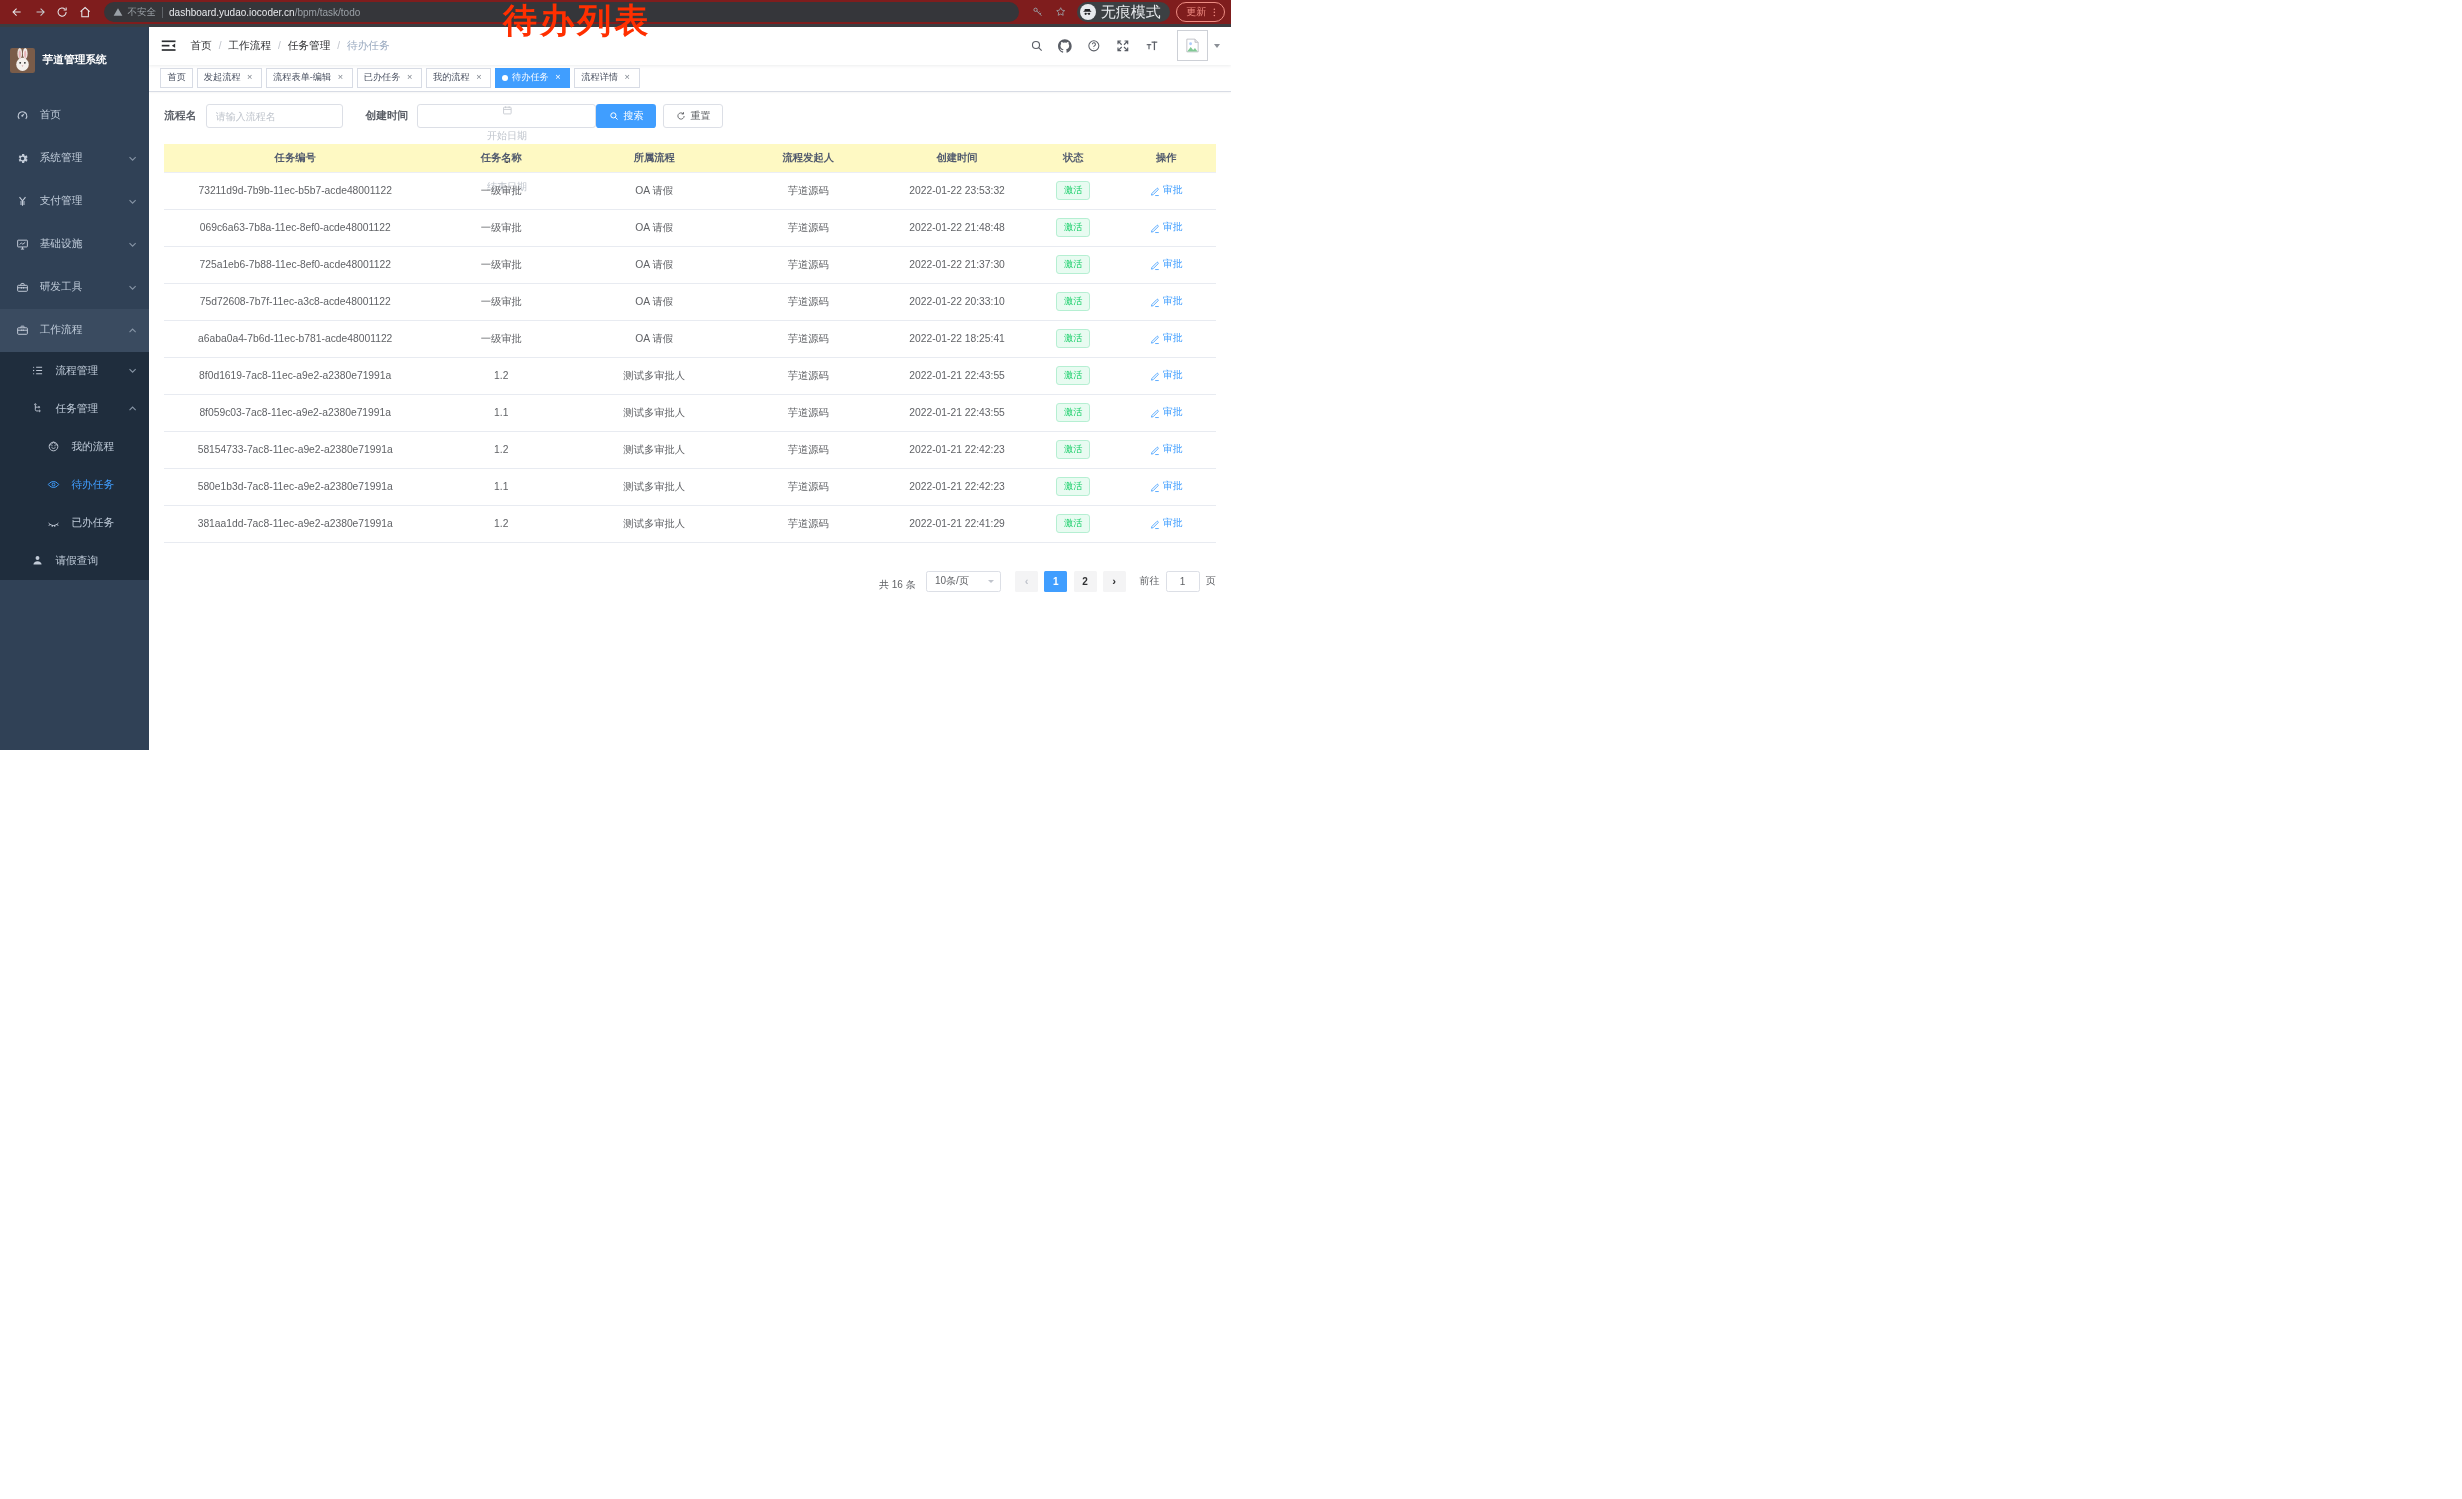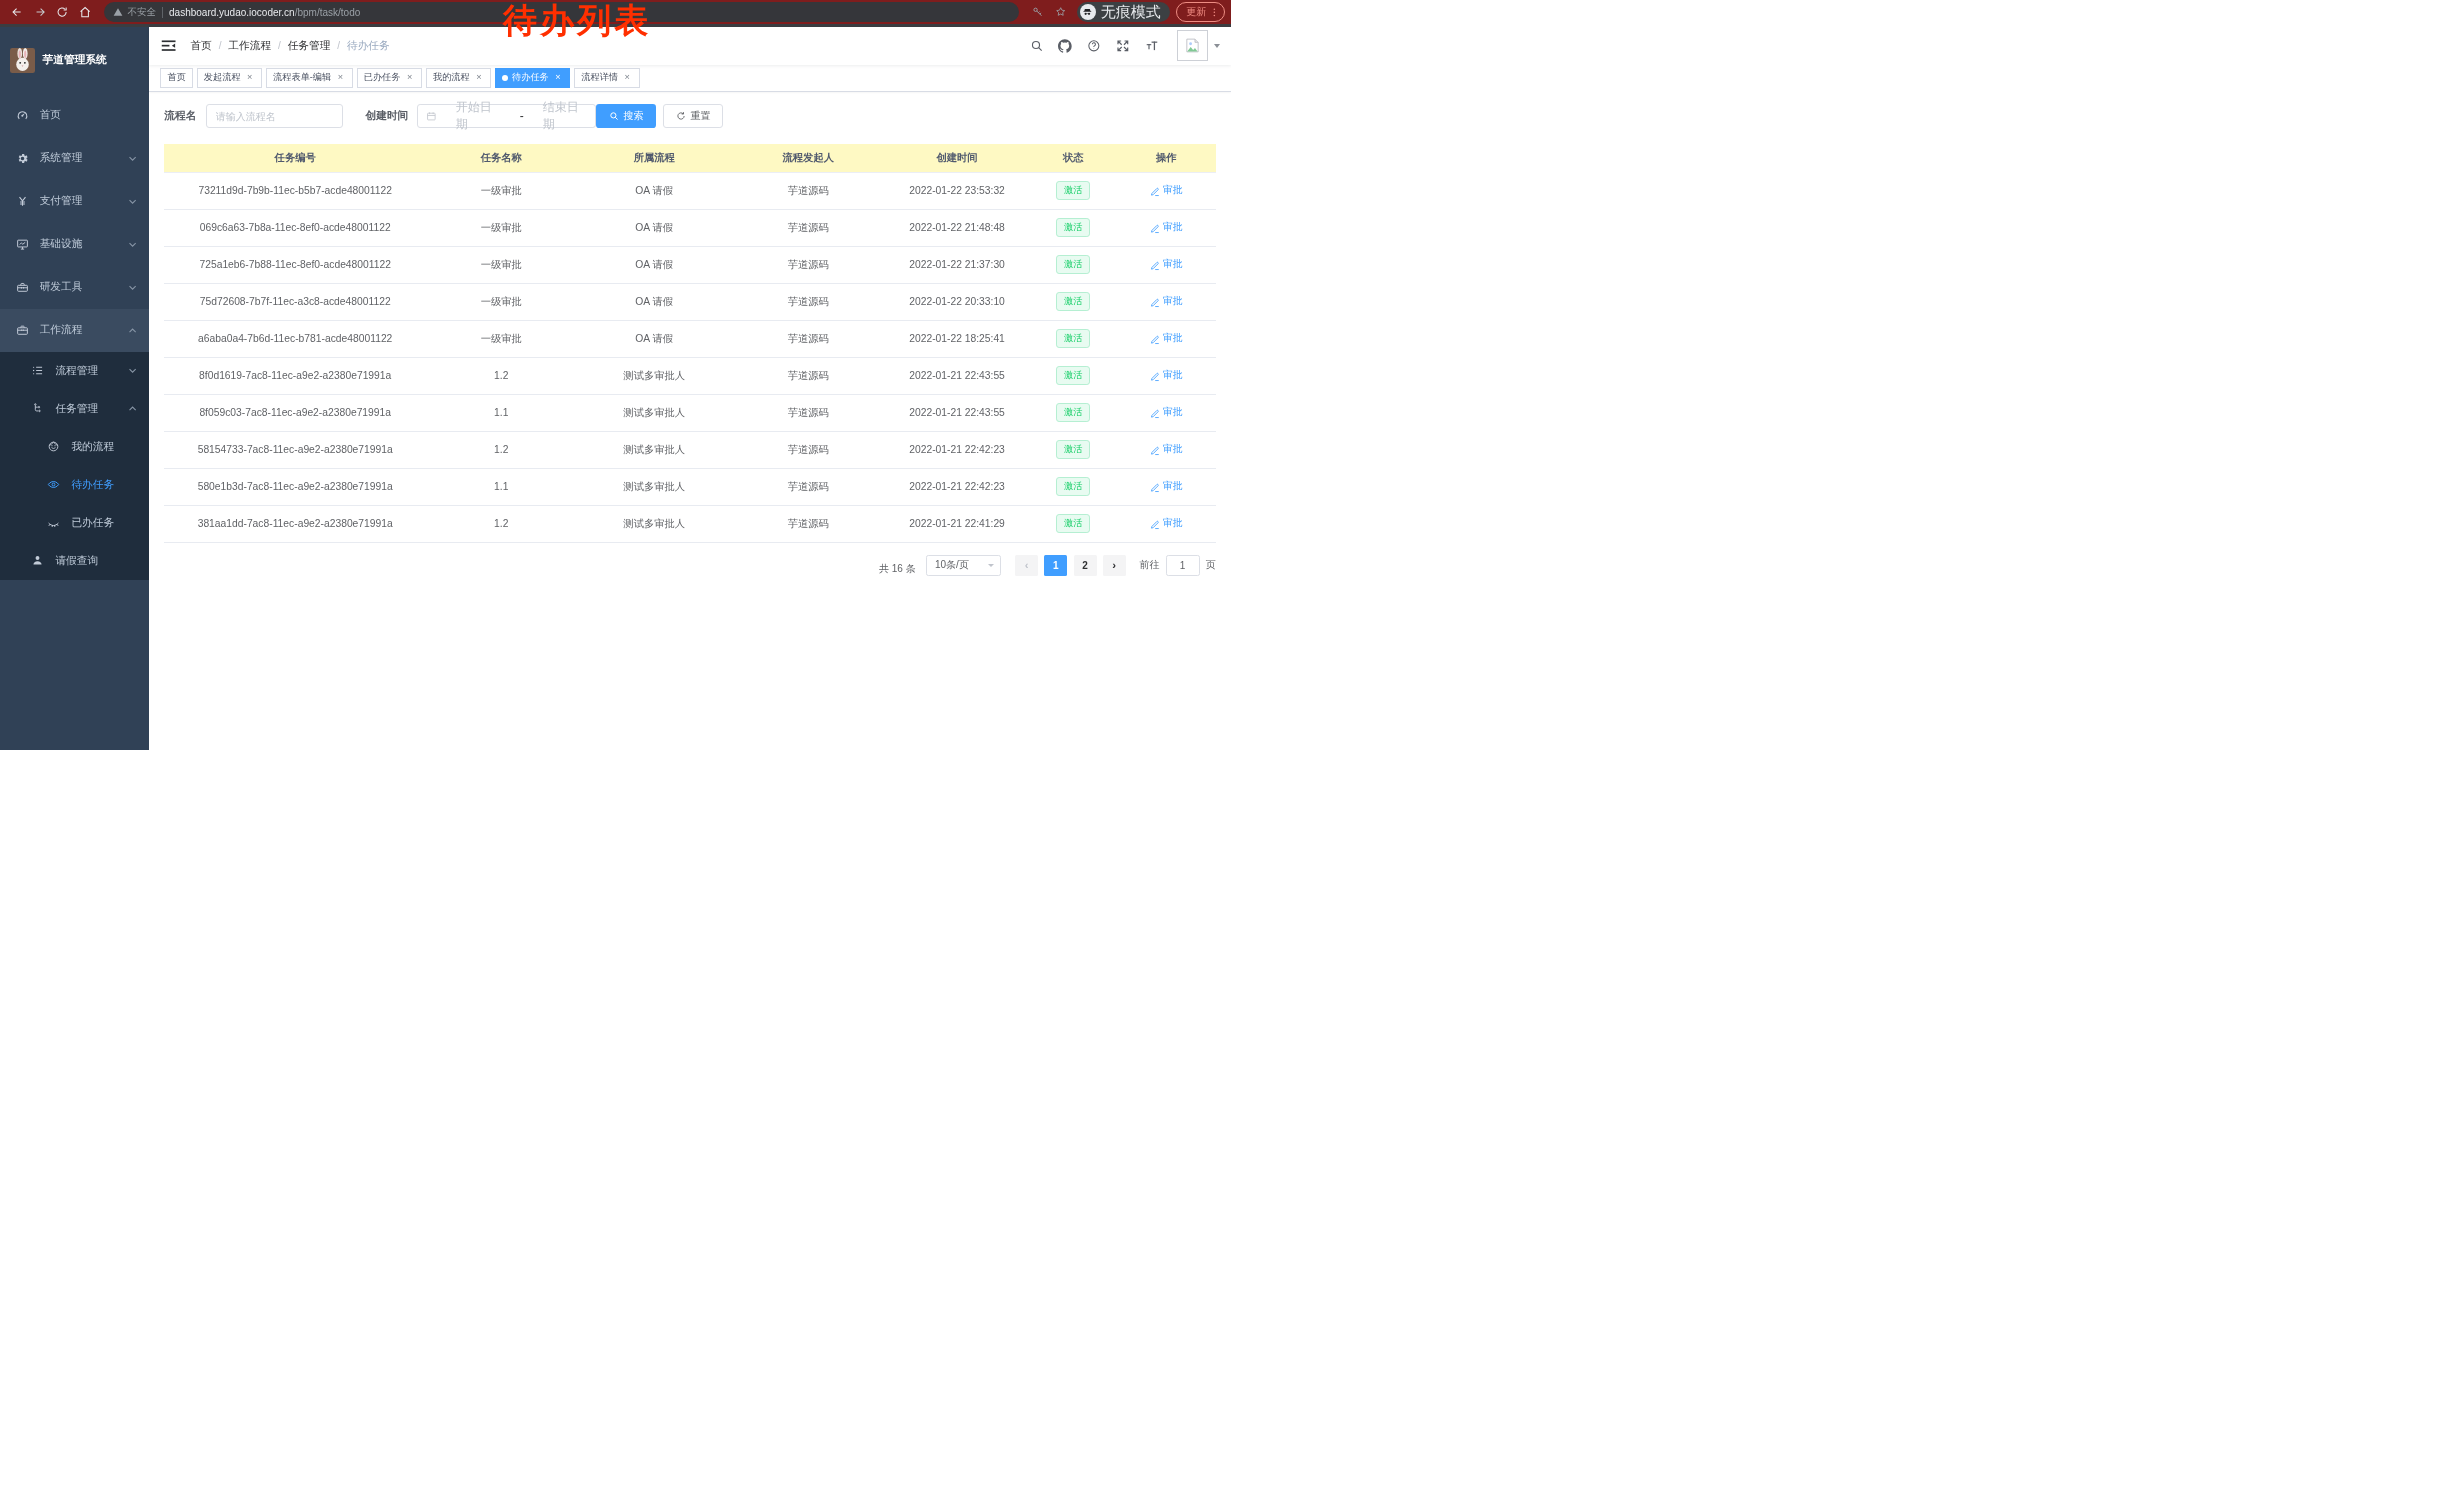--- a/index.html
+++ b/index.html
@@ -98,22 +98,22 @@
   
   .content { padding:12.2px 15.3px 0 15.3px; background:#fff; flex:1; position:relative; }
   .search-row { display:flex; align-items:center; margin-bottom:15.3px; }
   .f-label { font-size:10.7px; font-weight:700; color:#5a5e66; margin-right:9.2px; white-space:nowrap; }
   .f-label.second { margin-left:23px; }
   .text-input { width:137px; height:24.4px; border:0.8px solid #dcdfe6; border-radius:3.1px;
     padding:0 9.2px; font-size:10px; color:#606266; outline:none;
     font-family:"Liberation Sans","DejaVu Sans",sans-serif; }
   .text-input::placeholder { color:#bfc4cc; }
   .date-range { width:179px; height:24.4px; border:0.8px solid #dcdfe6; border-radius:3.1px;
-    display:flex; align-items:center; padding:0 7.6px; gap:19px; font-size:12px; color:#bfc4cc;
-    cursor:text; }
+    display:flex; align-items:center; padding:0 7.6px; gap:13px; font-size:10px; color:#bfc4cc;
+    cursor:text;flex-direction:column; }
   .date-range .cal-icon { color:#c0c4cc; display:grid; place-items:center; }
   .date-range .cal-icon svg { width:10.7px; height:10.7px; }
   .date-range .rsep { color:#303133; }
   .btn { height:24.4px; border-radius:3.1px; display:inline-flex; align-items:center; gap:4.6px;
     padding:0 11.4px; font-size:10px; cursor:pointer; border:0.8px solid transparent; white-space:nowrap; }
   .btn svg { width:10px; height:10px; }
   .btn-search { background:#409eff; color:#fff; }
   .btn-reset { background:#fff; color:#606266; border-color:#dcdfe6; margin-left:7.6px; }
 
   
@@ -129,21 +129,21 @@
   .approve-link { color:#409eff; display:inline-flex; align-items:flex-end; gap:3.1px; cursor:pointer;
     font-size:10px; }
   .approve-link svg { width:10px; height:10px; }
 
   
   .pagination { display:flex; align-items:flex-end; justify-content:flex-end; margin-top:12.2px;
     font-size:10px; color:#606266; }
   .pg-total { margin-right:10.7px; }
   .pg-size { width:75px; height:21.4px; border:0.8px solid #dcdfe6; border-radius:2.3px; display:flex;
     align-items:center; justify-content:space-between; padding:0 6.1px 0 7.6px; margin-right:10.7px;
-    color:#606266; cursor:pointer; }
+    color:#606266; cursor:pointer;margin-top:16px; }
   .pg-size .sel-chev { width:0; height:0; border-left:3.4px solid transparent;
     border-right:3.4px solid transparent; border-top:3.8px solid #c0c4cc; }
   .pg-btn { min-width:23px; height:21.4px; padding:0 3.1px; background:#f4f4f5; border-radius:1.5px;
     display:grid; place-items:center; font-weight:700; color:#303133; margin:0 3.1px;
     cursor:pointer; font-size:10px; }
   .pg-btn.prev { color:#c0c4cc; font-size:11.4px; }
   .pg-btn.next { font-size:11.4px; color:#303133; }
   .pg-btn.active { background:#409eff; color:#fff; cursor:default; }
   .pg-goto { display:flex; align-items:center; gap:6.1px; margin-left:10.7px; }
   .pg-goto input { width:34px; height:21.4px; border:0.8px solid #dcdfe6; border-radius:2.3px;

